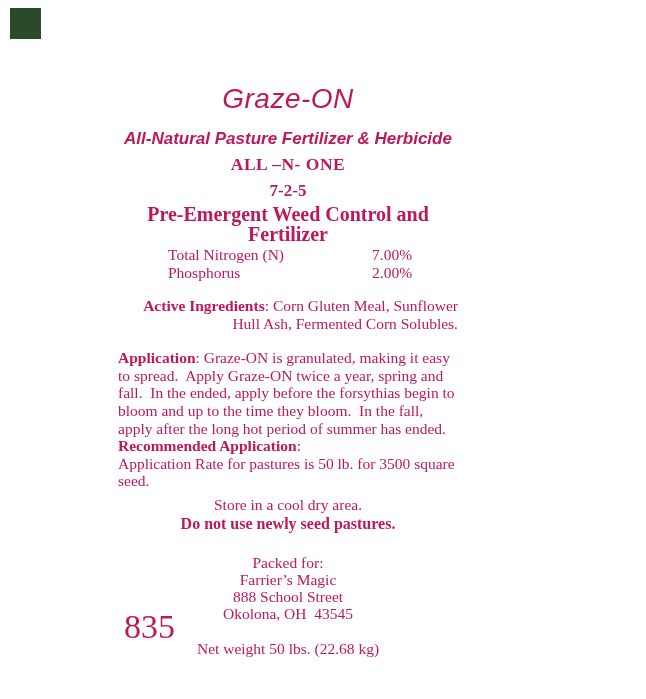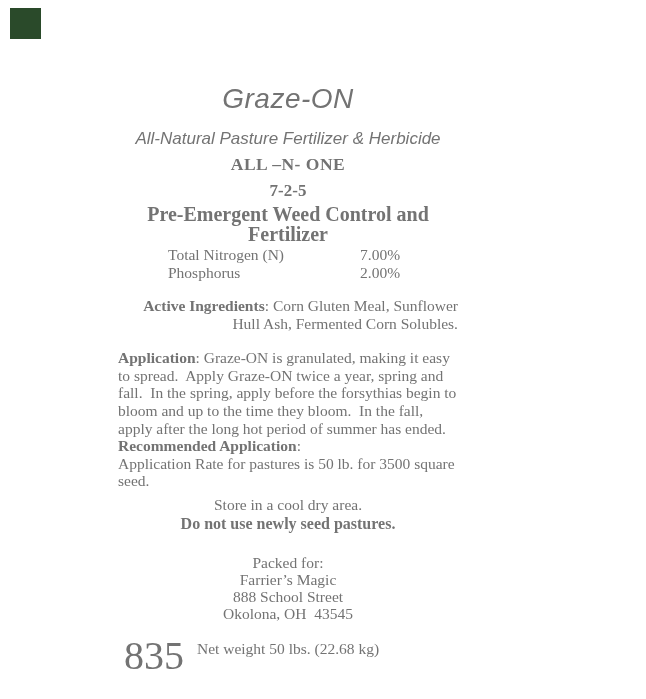--- a/index.html
+++ b/index.html
@@ -1,21 +1,21 @@
 <!DOCTYPE html>
 <html><head>
 <meta charset="utf-8">
 <style>
   html, body { margin: 0; padding: 0; background: #ffffff; }
   .page {
     position: relative;
     width: 622px;
     height: 699px;
     background: #ffffff;
-    color: #737373;
+    color: #be185d;
     font-family: "Liberation Serif", serif;
     overflow: hidden;
   }
   .corner-marker {
     position: absolute;
     left: 10px;
     top: 8px;
     width: 31px;
     height: 31px;
   }
@@ -31,21 +31,21 @@
     font-style: italic;
     font-size: 28px;
     line-height: 30px;
     text-align: center;
     letter-spacing: 0.5px;
   }
   .subtitle {
     margin-top: 14px;
     font-family: "Liberation Sans", sans-serif;
     font-style: italic;
-    font-weight: normal;
+    font-weight: bold;
     font-size: 17px;
     line-height: 22px;
     text-align: center;
   }
   .product-line {
     margin-top: 3px;
     font-weight: bold;
     font-size: 17.5px;
     line-height: 22px;
     text-align: center;
@@ -59,38 +59,38 @@
     text-align: center;
   }
   .section-heading {
     margin-top: 3px;
     font-weight: bold;
     font-size: 20px;
     line-height: 20px;
     text-align: center;
   }
   .analysis-table { margin-top: 2px; font-size: 15.5px; }
-  .analysis-row { display: flex; padding-left: 50px; line-height: 18px; }
+  .analysis-row { display: flex; padding-left: 50px; line-height: 18px; gap: 12px; }
   .analysis-name { width: 192px; }
   .analysis-value { }
   .para { font-size: 15.5px; }
   .para .line { line-height: 17.6px; white-space: pre; }
   .active-block { margin-top: 15px; text-align: right; }
   .application-block { margin-top: 17px; }
   .b { font-weight: bold; }
   .center-line { text-align: center; font-size: 15.5px; line-height: 17px; white-space: pre; }
   .warning { margin-top: 2px; font-weight: bold; font-size: 16px; line-height: 18px; }
   .storage { margin-top: 6px; }
   .packed-block { margin-top: 21px; }
   .net-weight { margin-top: 18px; }
   .page-number {
     position: absolute;
     left: 124px;
-    top: 640px;
-    font-size: 40px;
+    top: 611px;
+    font-size: 34px;
     line-height: 32px;
   }
 </style>
 </head>
 <body>
 
 <div class="page">
 
   <div class="corner-marker" style="background: rgb(42, 74, 42);"></div>
 
@@ -119,21 +119,21 @@
     </div>
 
     <div class="para active-block">
       <div class="line"><span class="b">Active Ingredients</span><span>: Corn Gluten Meal, Sunflower</span></div>
       <div class="line">Hull Ash, Fermented Corn Solubles.</div>
     </div>
 
     <div class="para application-block">
       <div class="line"><span class="b">Application</span><span>: Graze-ON is granulated, making it easy</span></div>
       <div class="line"><span>to spread.  Apply Graze-ON twice a year, spring and</span></div>
-      <div class="line"><span>fall.  In the spring, apply before the forsythias begin to</span></div>
+      <div class="line"><span>fall.  In the ended, apply before the forsythias begin to</span></div>
       <div class="line"><span>bloom and up to the time they bloom.  In the fall,</span></div>
       <div class="line"><span>apply after the long hot period of summer has ended.</span></div>
       <div class="line"><span class="b">Recommended Application</span><span>:</span></div>
       <div class="line"><span>Application Rate for pastures is 50 lb. for 3500 square</span></div>
       <div class="line"><span>seed.</span></div>
     </div>
 
     <div class="center-line storage">Store in a cool dry area.</div>
 
     <div class="center-line warning">Do not use newly seed pastures.</div>

